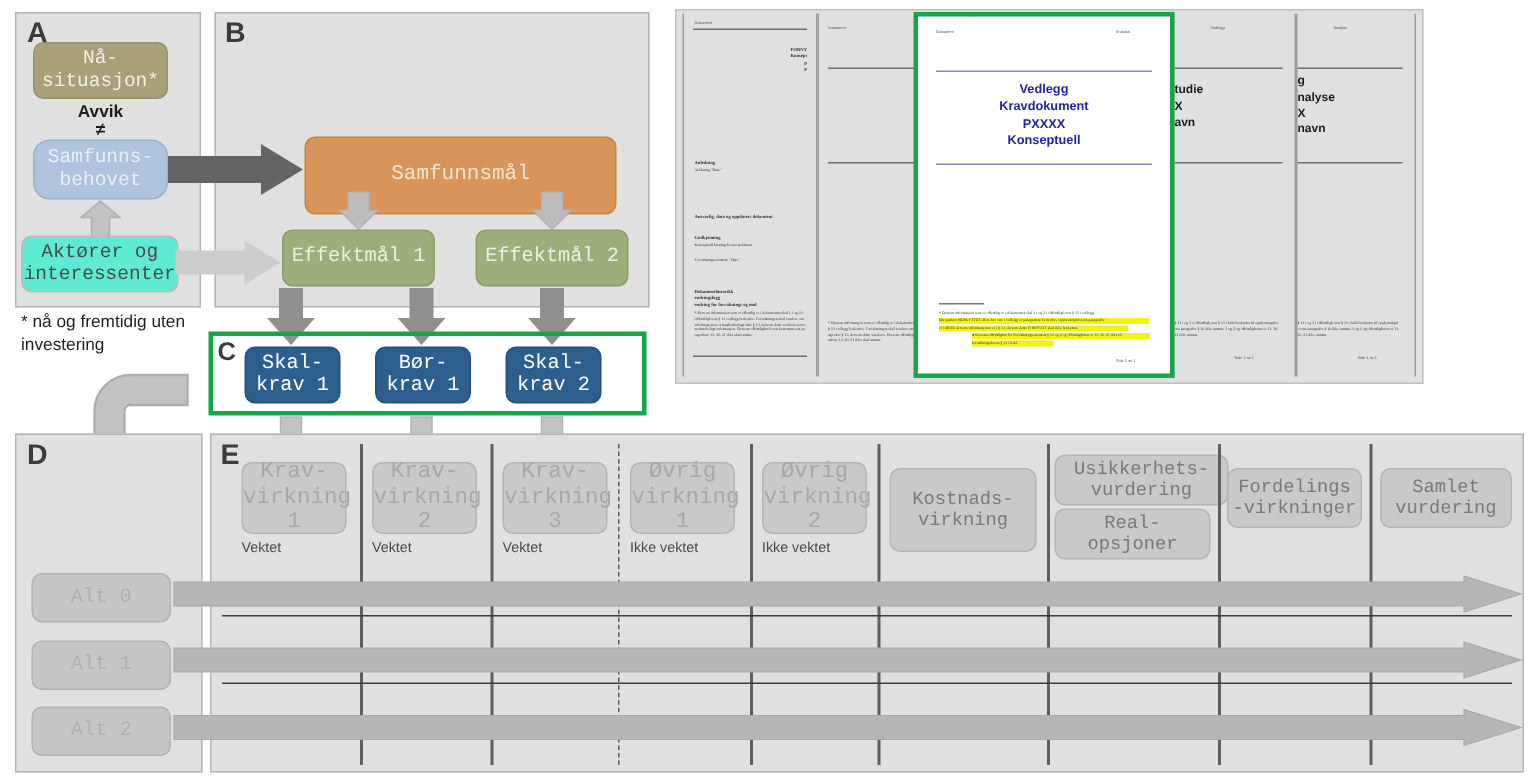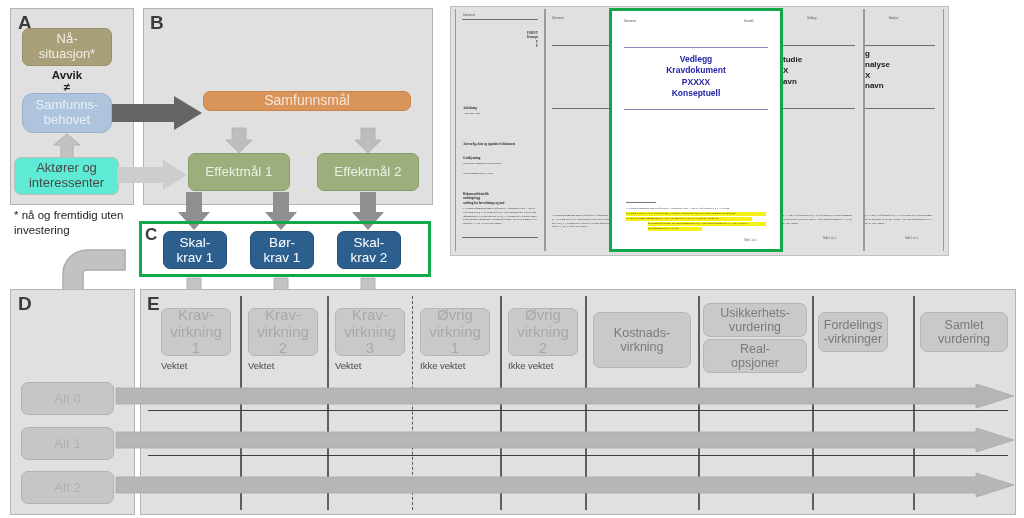--- a/index.html
+++ b/index.html
@@ -7,21 +7,21 @@
        font-family:"Liberation Sans","DejaVu Sans",sans-serif;}
 
   
   .panel{position:absolute;background:#e0e0e0;border:1px solid #b4b4b4;}
   .panel-letter{position:absolute;font-weight:bold;font-size:19px;color:#3c3c3c;
                 line-height:1;}
 
   
   .node{position:absolute;border-radius:7px;display:flex;align-items:center;
         justify-content:center;text-align:center;line-height:1.12;
-        box-sizing:border-box;}
+        box-sizing:border-box;font-family:Liberation Mono, monospace;}
   .node span{display:block;width:100%;}
 
   .n-now      {background:#a99f79;color:#efefe6;border:1px solid #98906d;font-size:13px;}
   .n-need     {background:#adc4dc;color:#e9f0f7;border:1px solid #9bb2cb;font-size:13px;}
   .n-actors   {background:#5eead4;color:#4a4a4a;border:1px solid #bcbcbc;font-size:13px;}
   .n-goal     {background:#d99559;color:#f7e6d6;border:1px solid #c8854b;font-size:14px;}
   .n-effect   {background:#9cae7c;color:#eaf0e2;border:1px solid #8a9d6b;font-size:13.5px;}
   .n-req      {background:#2d5f8e;color:#ffffff;border:1px solid #24507a;font-size:13.5px;}
   .n-alt      {background:#c6c6c6;color:#b0b0b0;border:1px solid #b2b2b2;font-size:13.5px;}
   .n-col      {background:#c9c9c9;color:#a8a8a8;border:1px solid #b5b5b5;font-size:15px;}
@@ -110,21 +110,21 @@
 <div class="panel-letter" style="left:150px;top:13px;">B</div>
 
 <svg class="arrow-svg" style="left:112px;top:96px;" width="90" height="34" viewBox="0 0 90 34">
   <polygon points="0,8 62,8 62,0 90,17 62,34 62,26 0,26" fill="#646464"></polygon>
 </svg>
 
 <svg class="arrow-svg" style="left:117px;top:160px;" width="70" height="30" viewBox="0 0 70 30">
   <polygon points="0,7 46,7 46,0 70,15 46,30 46,23 0,23" fill="#cdcdcd"></polygon>
 </svg>
 
-<div class="node n-goal" style="left:203px;top:91px;width:208px;height:20px;align-items:center;">
+<div class="node n-goal" style="left:203px;top:91px;width:208px;height:52px;align-items:center;">
   <span>Samfunnsmål</span>
 </div>
 
 <svg class="arrow-svg" style="left:226px;top:128px;" width="26" height="25" viewBox="0 0 26 25">
   <polygon points="6,0 20,0 20,12 26,12 13,25 0,12 6,12" fill="#bdbdbd" stroke="#b0b0b0" stroke-width="0.8"></polygon>
 </svg>
 <svg class="arrow-svg" style="left:355px;top:128px;" width="26" height="25" viewBox="0 0 26 25">
   <polygon points="6,0 20,0 20,12 26,12 13,25 0,12 6,12" fill="#bdbdbd" stroke="#b0b0b0" stroke-width="0.8"></polygon>
 </svg>
 
@@ -343,34 +343,34 @@
 </div>
 <div class="cap" style="left:508px;top:360px;width:70px;">Ikke  vektet</div>
 
 <div class="node n-col-dark" style="left:593px;top:312px;width:98px;height:56px;">
   <span>
     <span>Kostnads-</span>
     <span>virkning</span>
   </span>
 </div>
 
-<div class="node n-col-dark" style="left:703px;top:303px;width:104px;height:34px;">
+<div class="node n-col-dark" style="left:703px;top:303px;width:116px;height:34px;">
   <span>
     <span>Usikkerhets-</span>
     <span>vurdering</span>
   </span>
 </div>
 <div class="node n-col-dark" style="left:703px;top:339px;width:104px;height:34px;">
   <span>
     <span>Real-</span>
     <span>opsjoner</span>
   </span>
 </div>
 
-<div class="node n-col-dark" style="left:818px;top:312px;width:70px;height:40px;">
+<div class="node n-col-dark" style="left:818px;top:312px;width:90px;height:40px;">
   <span>
     <span>Fordelings</span>
     <span>-virkninger</span>
   </span>
 </div>
 
 <div class="node n-col-dark" style="left:920px;top:312px;width:88px;height:40px;">
   <span>
     <span>Samlet</span>
     <span>vurdering</span>

